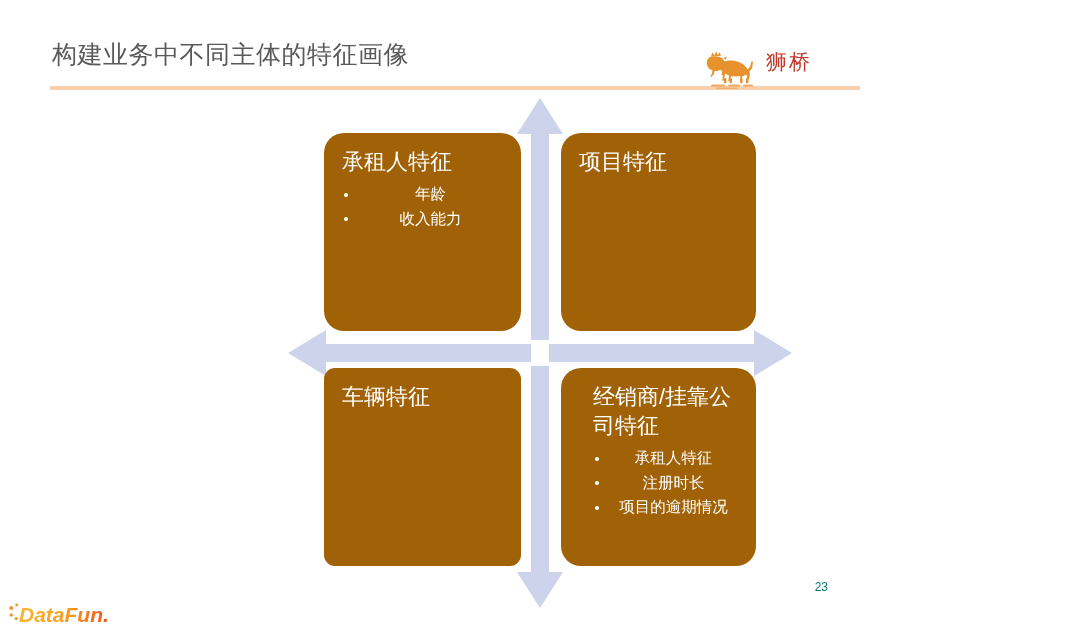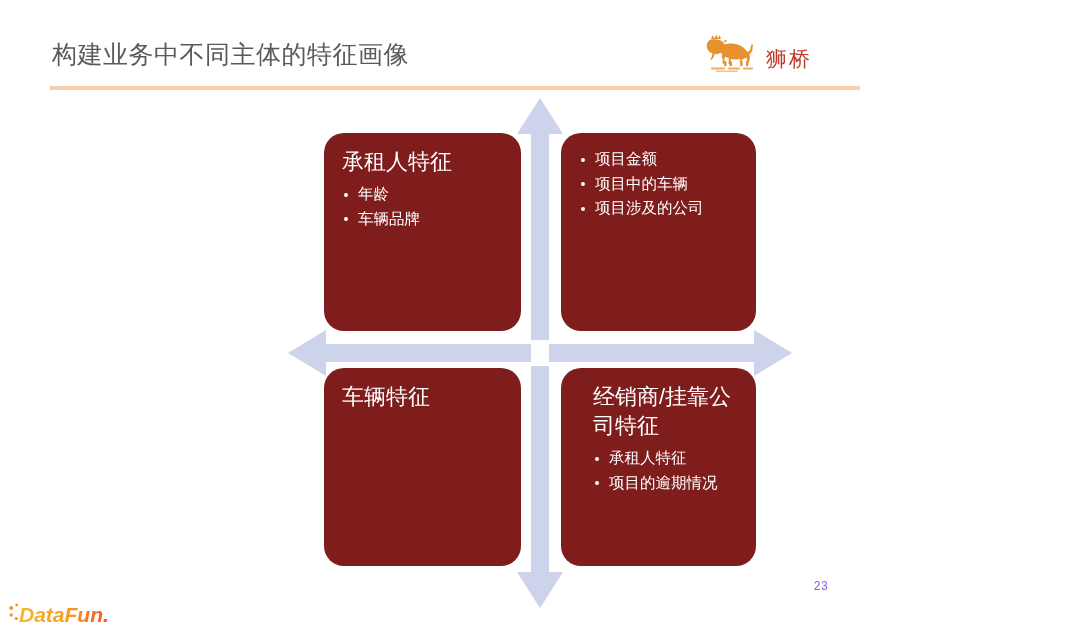--- a/index.html
+++ b/index.html
@@ -34,23 +34,23 @@
     top: 86px;
     width: 980px;
     height: 4px;
     background: #f9cfae;
   }
 
   
   .brand {
     position: absolute;
     right: 48px;
-    top: 31px;
+    top: 48px;
     display: flex;
-    align-items: flex-end;
+    align-items: flex-start;
     gap: 6px;
   }
   .brand-mark {
     width: 62px;
     height: 42px;
     display: block;
   }
   .brand-name {
     font-size: 21px;
     color: #c0392b;
@@ -65,41 +65,42 @@
     top: 98px;
     width: 504px;
     height: 510px;
   }
   .axis-arrows svg { display: block; }
 
   
   .qbox {
     position: absolute;
     border-radius: 20px;
-    background: #7f1d1d;
+    background: #a16207;
     box-sizing: border-box;
     padding: 14px 18px 10px 18px;
     color: #ffffff;
   }
   .qbox.tl { left: 324px; top: 133px; width: 197px; height: 198px; }
   .qbox.tr { left: 561px; top: 133px; width: 195px; height: 198px; }
-  .qbox.bl { left: 324px; top: 368px; width: 197px; height: 198px; }
+  .qbox.bl { left: 324px; top: 368px; width: 197px; height: 198px; border-radius: 11px; }
   .qbox.br { left: 561px; top: 368px; width: 195px; height: 198px; padding-left: 32px; }
 
   .qbox-title {
     font-size: 22px;
     line-height: 29px;
     color: #ffffff;
     margin: 0 0 6px 0;
     font-weight: normal;
   }
   .qbox-list {
     list-style: none;
     margin: 0;
     padding: 0;
+    text-align: center;
   }
   .qbox-list li {
     position: relative;
     font-size: 15.5px;
     line-height: 24.5px;
     color: #ffffff;
     padding-left: 16px;
     white-space: nowrap;
   }
   .qbox-list li::before {
@@ -112,22 +113,21 @@
     border-radius: 50%;
     background: #ffffff;
   }
 
   
   .page-number {
     position: absolute;
     right: 32px;
     bottom: 40px;
     font-size: 12px;
-    color: #8b5cf6;
-    font-family: Liberation Mono, monospace;
+    color: #0f766e;
   }
   .datafun-logo {
     position: absolute;
     left: 6px;
     bottom: 4px;
     display: flex;
   }
   .datafun-logo svg { display: block; }
 </style>
 </head>
@@ -184,40 +184,37 @@
         <path d="M0 255 L38 232 L38 246 L243 246 L243 264 L38 264 L38 278 Z"></path>
         <path d="M504 255 L466 232 L466 246 L261 246 L261 264 L466 264 L466 278 Z"></path>
       </g>
     </svg>
   </div>
 
   <div class="qbox tl">
     <div class="qbox-title">承租人特征</div>
     <ul class="qbox-list">
       <li>年龄</li>
-      <li>车辆品牌</li>
+      <li>收入能力</li>
     </ul>
   </div>
 
   <div class="qbox tr">
-    <ul class="qbox-list">
-      <li>项目金额</li>
-      <li>项目中的车辆</li>
-      <li>项目涉及的公司</li>
-    </ul>
+    <div class="qbox-title">项目特征</div>
   </div>
 
   <div class="qbox bl">
     <div class="qbox-title">车辆特征</div>
   </div>
 
   <div class="qbox br">
     <div class="qbox-title">经销商/挂靠公司特征</div>
     <ul class="qbox-list">
       <li>承租人特征</li>
+      <li>注册时长</li>
       <li>项目的逾期情况</li>
     </ul>
   </div>
 
   <div class="page-number">23</div>
 
   <div class="datafun-logo">
     <svg width="118" height="32" viewBox="0 0 118 32">
       <defs>
         <linearGradient id="dfg" x1="0" y1="0" x2="1" y2="0">

